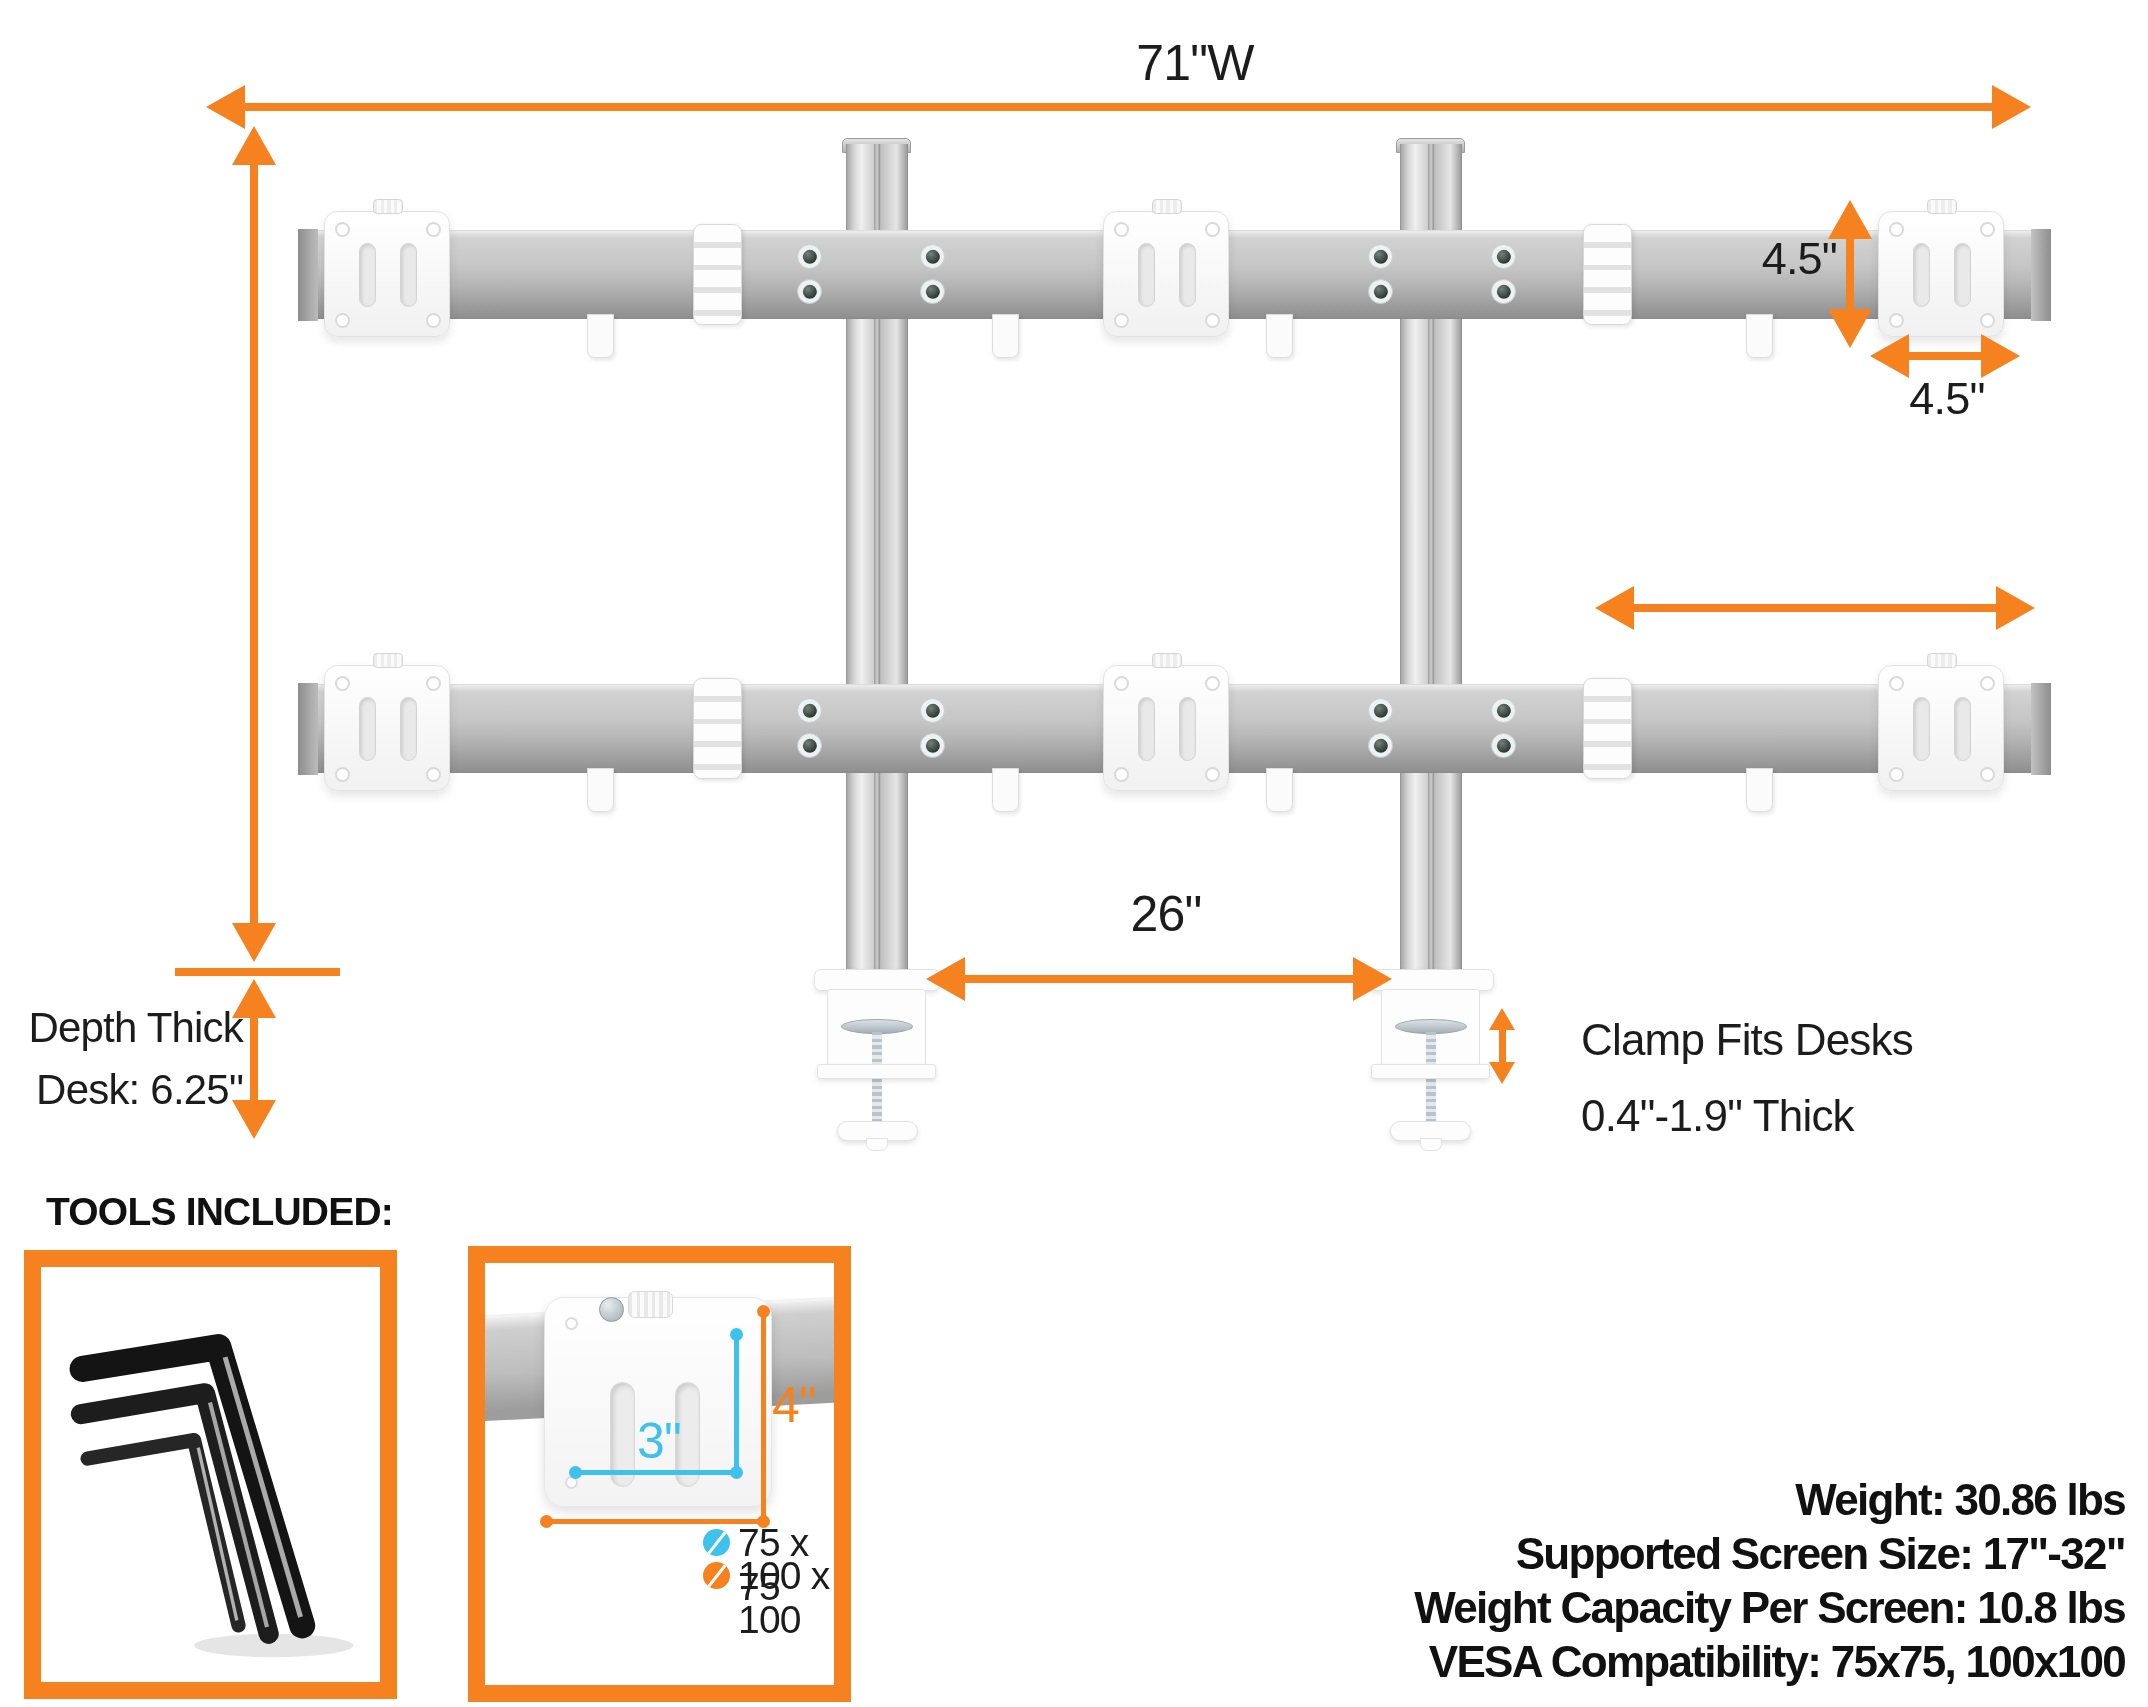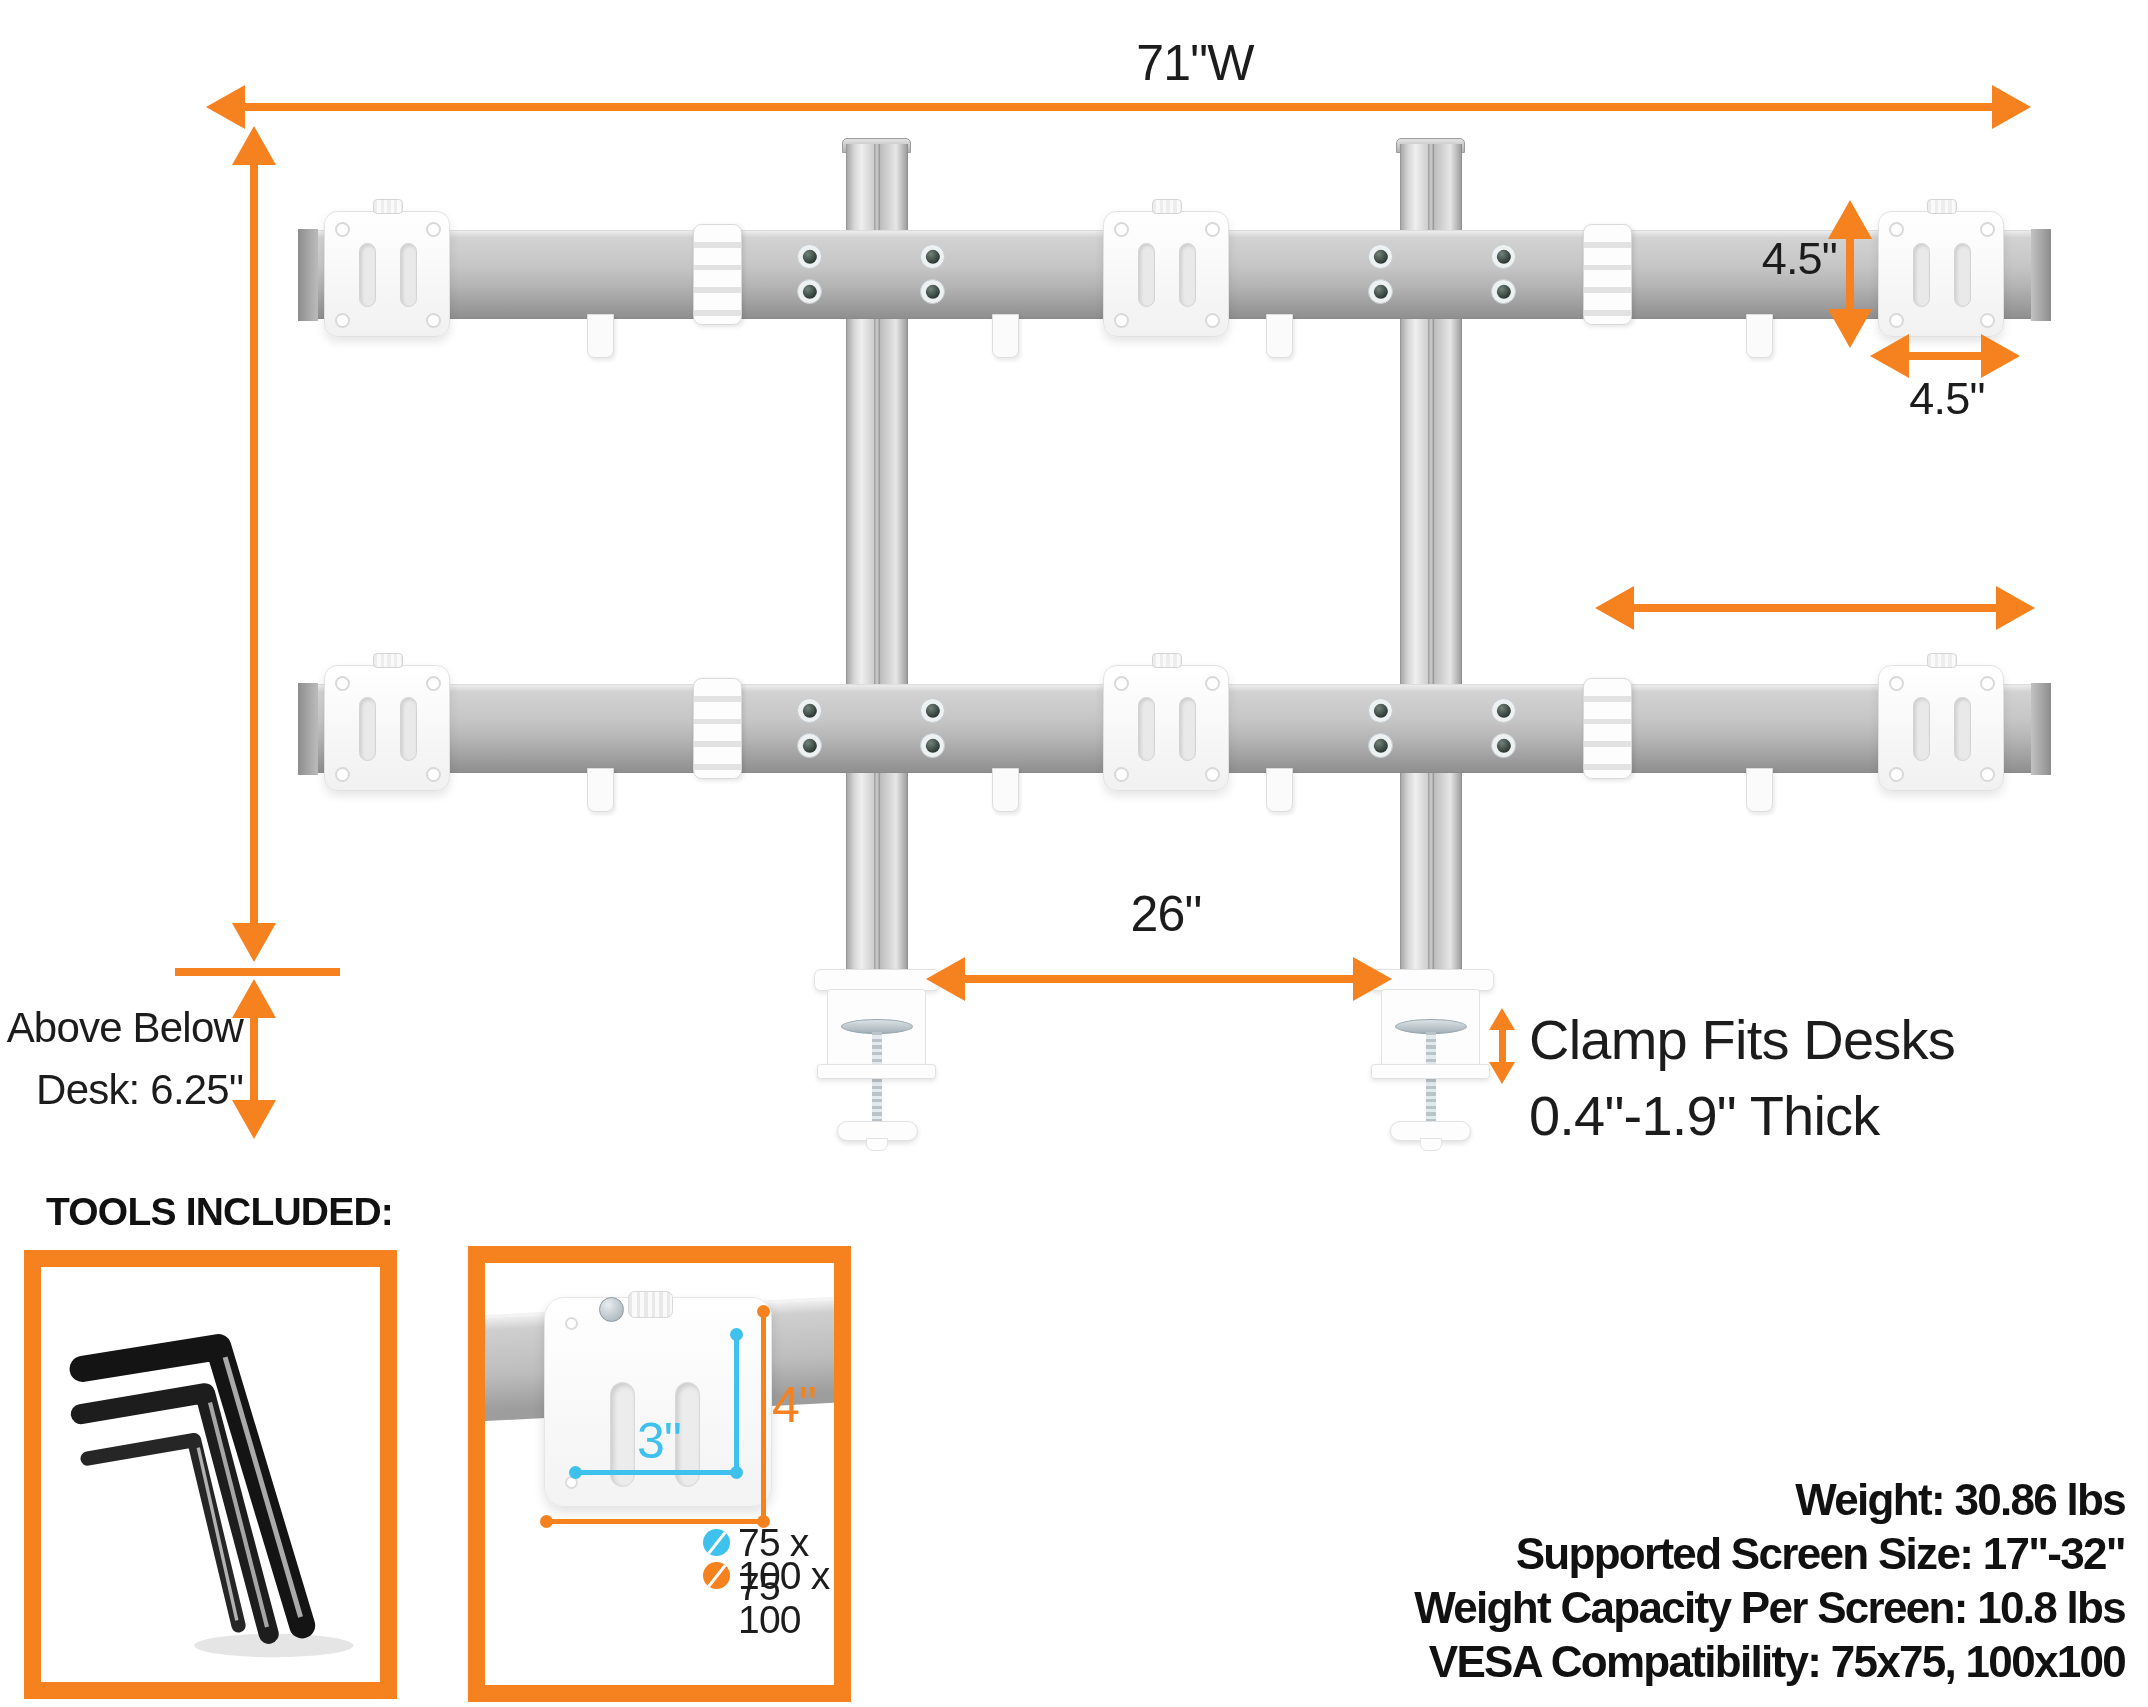--- a/index.html
+++ b/index.html
@@ -235,36 +235,36 @@
     </div>
 
   <div class="arrow-h" style="left:244px;top:103px;width:1749px;"></div>
   <div class="dim big center" style="left:1111px;top:32px;width:168px;">71"W</div>
 
   <div class="arrow-v" style="left:250px;top:164px;height:760px;"></div>
   <div class="tick" style="left:175px;top:968px;width:165px;"></div>
   <div class="arrow-v" style="left:250px;top:1017px;height:84px;"></div>
 
   <div class="dim right" style="left:0px;top:997px;width:243px;">
-    <div>Above Below</div>
+    <div>Depth Thick</div>
     <div>Desk: 6.25"</div>
   </div>
 
   <div class="arrow-v" style="left:1846px;top:238px;height:72px;"></div>
   <div class="dim right" style="left:1703px;top:228px;width:134px;font-size:45px;">4.5"</div>
   <div class="arrow-h" style="left:1908px;top:352px;width:74px;"></div>
   <div class="dim center" style="left:1863px;top:368px;width:168px;font-size:45px;">4.5"</div>
 
   <div class="arrow-h" style="left:1633px;top:604px;width:364px;"></div>
 
   <div class="arrow-h" style="left:964px;top:975px;width:390px;"></div>
   <div class="dim big center" style="left:1082px;top:883px;width:168px;">26"</div>
 
   <div class="arrow-v small" style="left:1499px;top:1029px;height:34px;"></div>
-  <div class="dim" style="left:1529px;top:1002px;width:520px;font-size:56px;line-height:76px;">
+  <div class="dim" style="left:1581px;top:1002px;width:520px;font-size:44px;line-height:76px;">
     <div>Clamp Fits Desks</div>
     <div>0.4"-1.9" Thick</div>
   </div>
 
   <div class="section-head" style="left:46px;top:1190px;">TOOLS INCLUDED:</div>
   <div class="frame-box" style="left:23.5px;top:1250px;width:373px;height:449px;">
     <svg style="position:absolute;left:8.4px;top:8.4px;" width="322" height="394" viewBox="0 0 384 470">
       <ellipse cx="268" cy="442" rx="95" ry="14" fill="rgba(0,0,0,0.10)"></ellipse>
       <path d="M40,112 L202,86 L302,418" fill="none" stroke="#141414" stroke-width="31" stroke-linejoin="round" stroke-linecap="round"></path>
       <path d="M210,98 L300,408" fill="none" stroke="#cfcfcf" stroke-width="6" opacity="0.8"></path>

